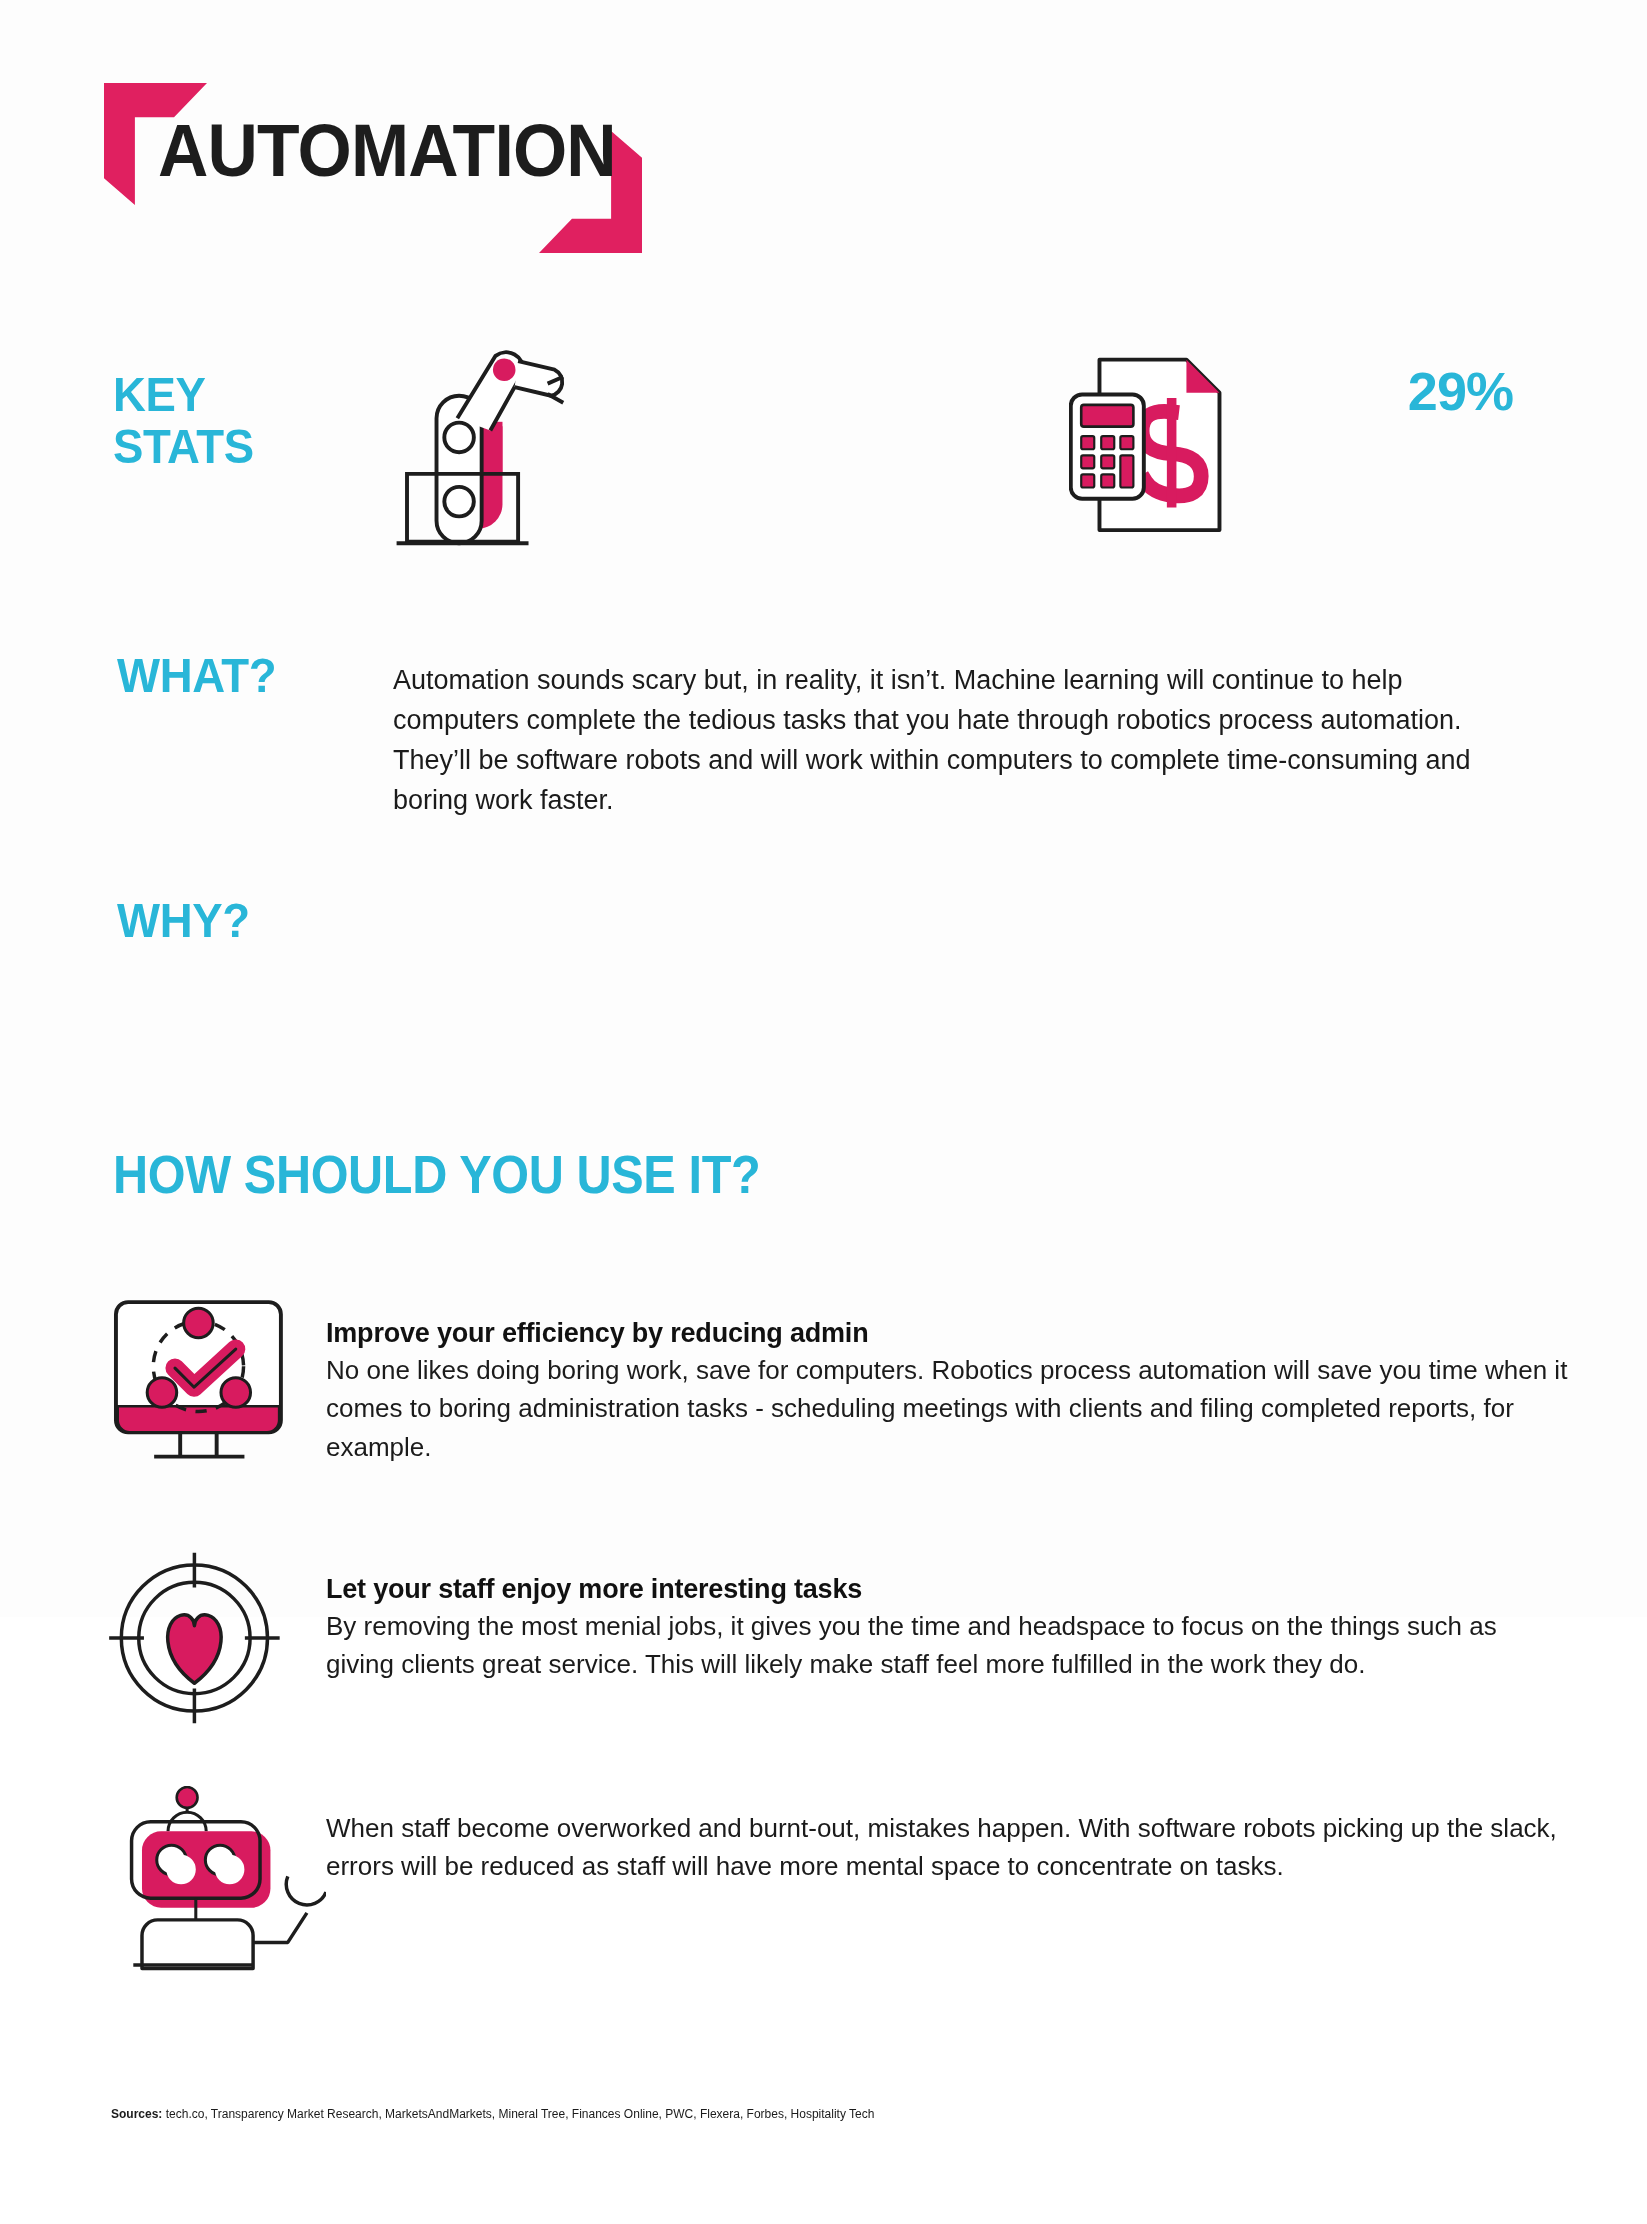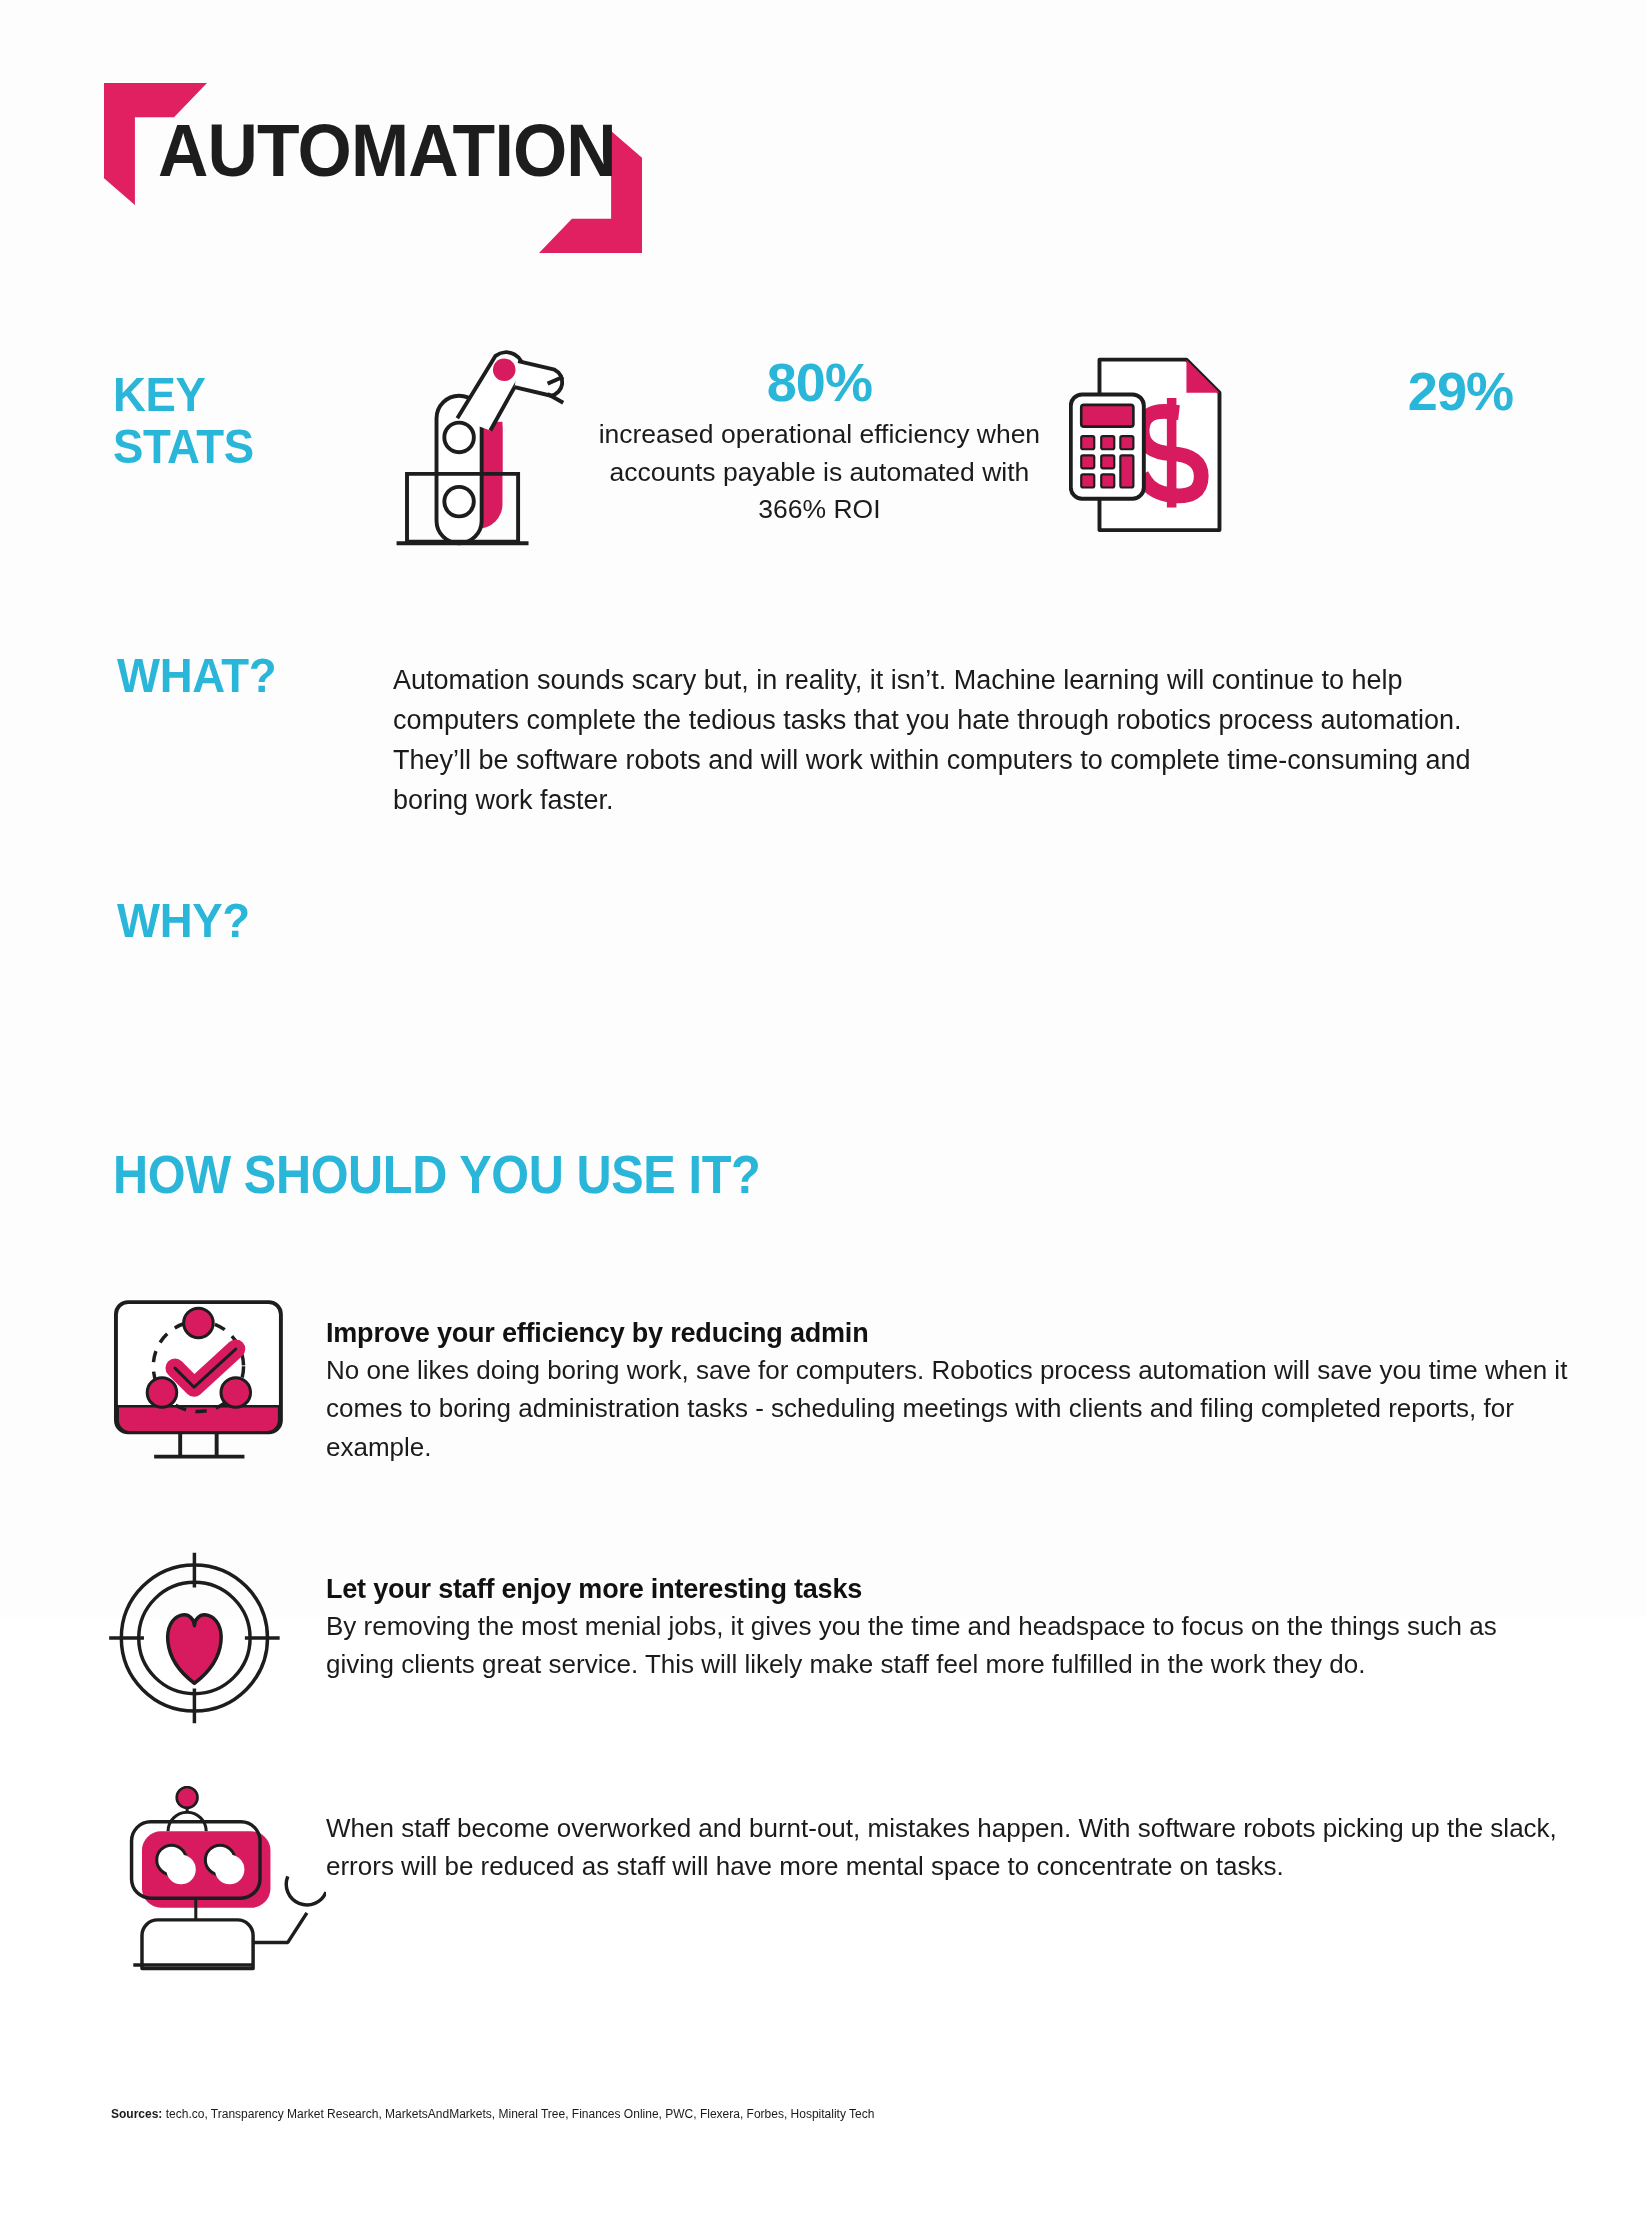--- a/index.html
+++ b/index.html
@@ -196,24 +196,20 @@
         <path d="M72 96 a26 26 0 0 1 52 0 v118 a26 26 0 0 1 -52 0 z" fill="#ffffff" stroke="#1d1d1d" stroke-width="4.5"></path>
         <circle cx="98" cy="118" r="17" fill="#ffffff" stroke="#1d1d1d" stroke-width="4.5"></circle>
         <circle cx="98" cy="192" r="17" fill="#ffffff" stroke="#1d1d1d" stroke-width="4.5"></circle>
         <path d="M96 96 L140 24 a20 20 0 0 1 32 18 L134 110" fill="#ffffff" stroke="#1d1d1d" stroke-width="4.5" stroke-linejoin="round"></path>
         <circle cx="150" cy="40" r="13" fill="#d81b5f"></circle>
         <path d="M166 30 L208 40 a16 16 0 0 1 -4 30 L162 60" fill="#ffffff" stroke="#1d1d1d" stroke-width="4.5" stroke-linejoin="round"></path>
         <path d="M200 56 L218 48 M200 68 L218 78" stroke="#1d1d1d" stroke-width="4.5" fill="none"></path>
         <path d="M38 160 h128 v78 h-128 z" fill="none" stroke="#1d1d1d" stroke-width="4.5"></path>
         <path d="M26 240 h152" stroke="#1d1d1d" stroke-width="4.5"></path>
       </svg>
-    </div>
-    <div class="stat-copy">
-      <div class="stat-value">80%</div>
-      <div class="stat-desc">increased operational efficiency when accounts payable is automated with 366% ROI</div>
     </div>
   </div>
 
   <div class="stat" id="stat-2">
     <div class="stat-icon">
       <svg width="174" height="200" viewBox="0 0 200 230">
         <path d="M35 18 h100 l38 38 v158 h-138 z" fill="#ffffff" stroke="#1d1d1d" stroke-width="4.5" stroke-linejoin="round"></path>
         <path d="M135 18 l38 38 h-38 z" fill="#d81b5f"></path>
         <path d="M118 78 q-34 -4 -34 22 q0 24 34 26 q34 2 34 26 q0 26 -34 22 q-22 -3 -30 -16" fill="none" stroke="#d81b5f" stroke-width="17" stroke-linejoin="round" stroke-linecap="square"></path>
         <path d="M118 62 v126" stroke="#d81b5f" stroke-width="11"></path>

